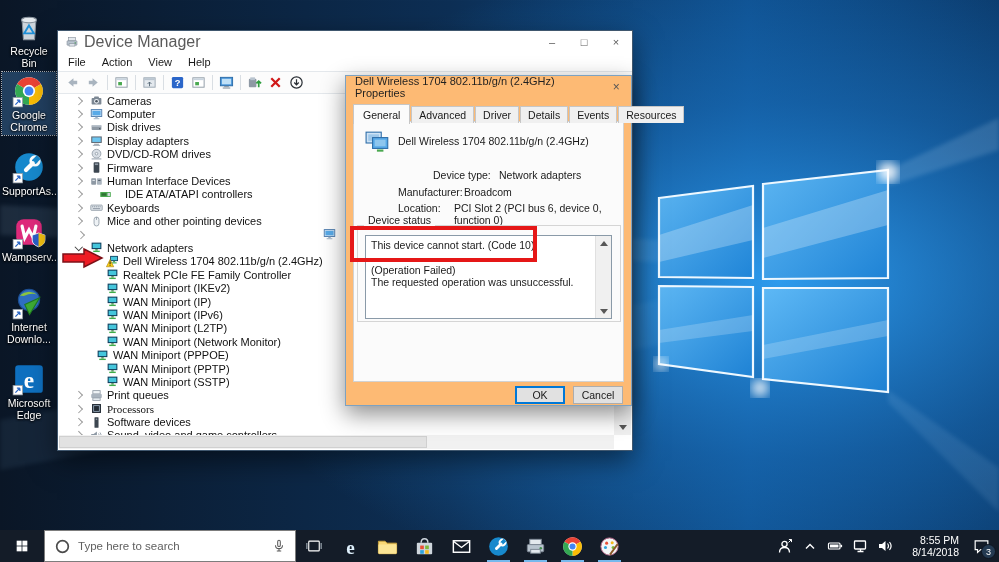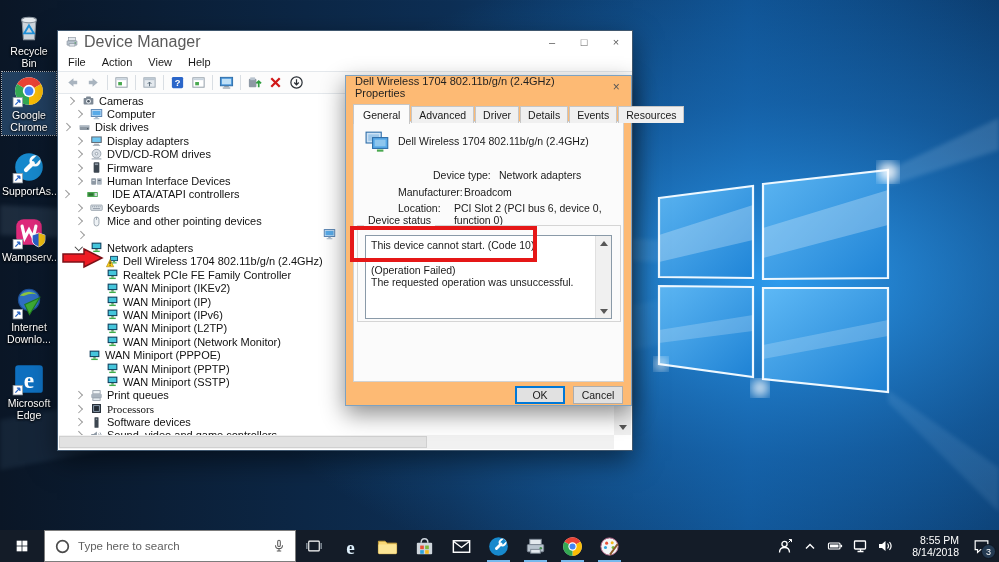--- a/index.html
+++ b/index.html
@@ -323,21 +323,21 @@
           </svg>
         </span>
         <span class="tbtn">
           <svg viewBox="0 0 16 16" width="15" height="15">
             <circle cx="8" cy="8" r="6" fill="none" stroke="#2a2f35" stroke-width="1.3"></circle>
             <path d="M8 4.5 L8 10 M5.6 8 L8 10.6 L10.4 8" stroke="#2a2f35" stroke-width="1.3" fill="none"></path>
           </svg>
         </span>
       </div>
     <div id="dm-tree">
-        <div class="trow" style="padding-left: 5px;">
+        <div class="trow" style="padding-left: 13px;">
           <span class="chev rt"></span>
           <span class="ticon">
             <svg viewBox="0 0 16 16" width="13" height="13">
               <rect x="2" y="5" width="12" height="8" rx="1" fill="#7d8894"></rect>
               <circle cx="8" cy="9" r="3" fill="#e9eef2"></circle>
               <circle cx="8" cy="9" r="1.6" fill="#4a5560"></circle>
               <rect x="5" y="3.2" width="6" height="2.4" rx="1" fill="#7d8894"></rect>
             </svg>
           </span>
           <span>Cameras</span>
@@ -347,21 +347,21 @@
           <span class="ticon">
             <svg viewBox="0 0 16 16" width="13" height="13">
               <rect x="1.5" y="2" width="13" height="8.5" fill="#cfe3f5" stroke="#3b6ea5" stroke-width="1"></rect>
               <rect x="3" y="3.5" width="10" height="5.5" fill="#58aae8"></rect>
               <rect x="6.5" y="10.8" width="3" height="1.6" fill="#9fb2c4"></rect>
               <rect x="4.5" y="12.6" width="7" height="1.2" fill="#9fb2c4"></rect>
             </svg>
           </span>
           <span>Computer</span>
         </div>
-        <div class="trow" style="padding-left: 1px; text-align: right;">
+        <div class="trow" style="padding-left: 13px; text-align: right;">
           <span class="chev rt"></span>
           <span class="ticon">
             <svg viewBox="0 0 16 16" width="13" height="13">
               <rect x="2" y="5" width="12" height="6" rx="1" fill="#8e99a4"></rect>
               <rect x="2" y="5" width="12" height="2.2" rx="1" fill="#b9c2cb"></rect>
               <circle cx="12" cy="9.4" r="0.8" fill="#3f4a55"></circle>
             </svg>
           </span>
           <span>Disk drives</span>
         </div>
@@ -403,21 +403,21 @@
           <span class="ticon">
             <svg viewBox="0 0 16 16" width="13" height="13">
               <rect x="1.5" y="4" width="6" height="8" rx="1" fill="#8e99a4"></rect>
               <rect x="8.5" y="4" width="6" height="8" rx="1" fill="#aab4be"></rect>
               <rect x="3" y="6" width="3" height="1.2" fill="#e9eef2"></rect>
               <rect x="10" y="6" width="3" height="1.2" fill="#4a5560"></rect>
             </svg>
           </span>
           <span>Human Interface Devices</span>
         </div>
-        <div class="trow" style="padding-left: 0; gap: 9px;">
+        <div class="trow" style="padding-left: 13px; gap: 9px;">
           <span class="chev rt"></span>
           <span class="ticon">
             <svg viewBox="0 0 16 16" width="13" height="13">
               <rect x="1.5" y="5" width="13" height="6" rx="0.5" fill="#49a84f"></rect>
               <rect x="3" y="6.5" width="6" height="3" fill="#2f6f33"></rect>
               <rect x="10.5" y="6" width="3" height="4" fill="#cfd6dd"></rect>
             </svg>
           </span>
           <span>IDE ATA/ATAPI controllers</span>
         </div>
@@ -554,21 +554,21 @@
           <span class="ticon">
             <svg viewBox="0 0 16 16" width="13" height="13">
               <rect x="2" y="2" width="12" height="8" fill="#123e5c"></rect>
               <rect x="3.3" y="3.3" width="9.4" height="5.4" fill="#45c6dc"></rect>
               <rect x="6.5" y="10.2" width="3" height="1.5" fill="#2e7d36"></rect>
               <rect x="4" y="11.9" width="8" height="1.7" fill="#3fae49"></rect>
             </svg>
           </span>
           <span>WAN Miniport (Network Monitor)</span>
         </div>
-        <div class="trow" style="padding-left: 11px;">
+        <div class="trow" style="padding-left: 19px;">
           <span class="chev"></span>
           <span class="ticon">
             <svg viewBox="0 0 16 16" width="13" height="13">
               <rect x="2" y="2" width="12" height="8" fill="#123e5c"></rect>
               <rect x="3.3" y="3.3" width="9.4" height="5.4" fill="#45c6dc"></rect>
               <rect x="6.5" y="10.2" width="3" height="1.5" fill="#2e7d36"></rect>
               <rect x="4" y="11.9" width="8" height="1.7" fill="#3fae49"></rect>
             </svg>
           </span>
           <span>WAN Miniport (PPPOE)</span>

